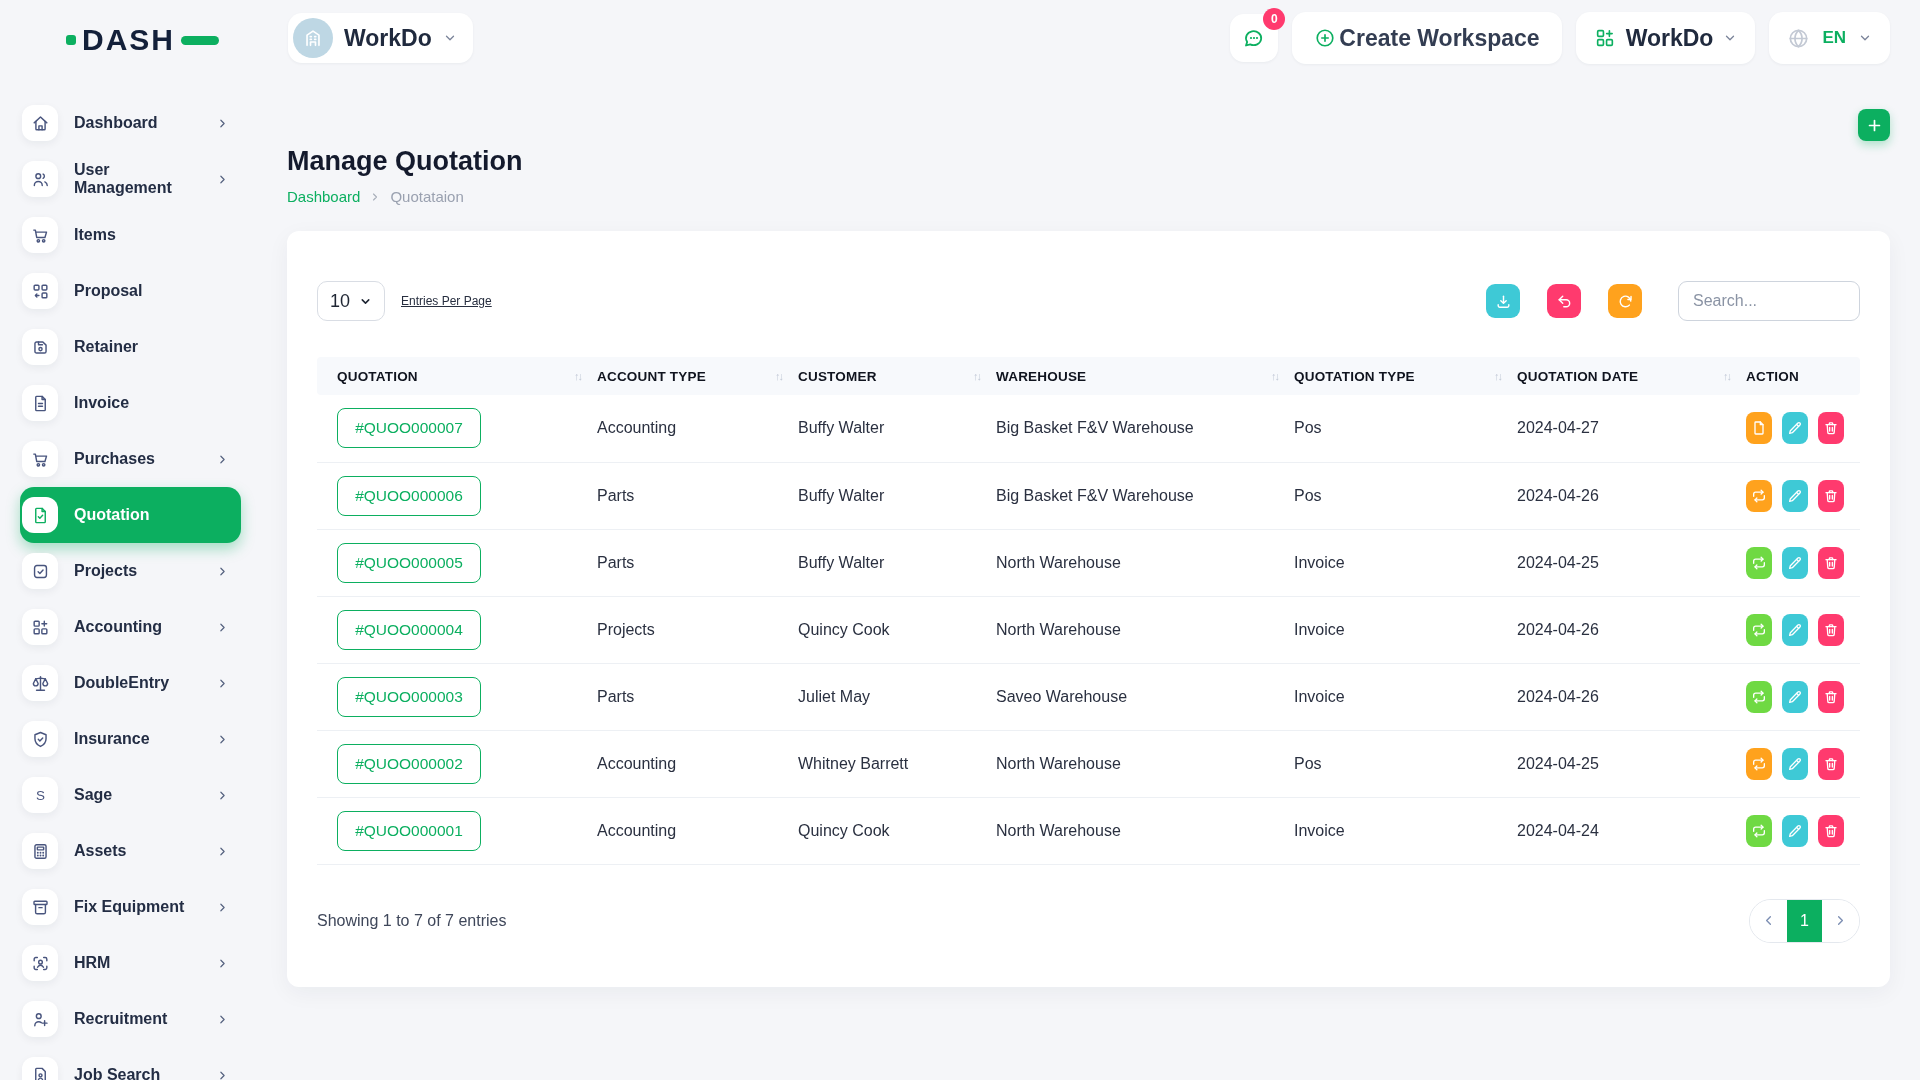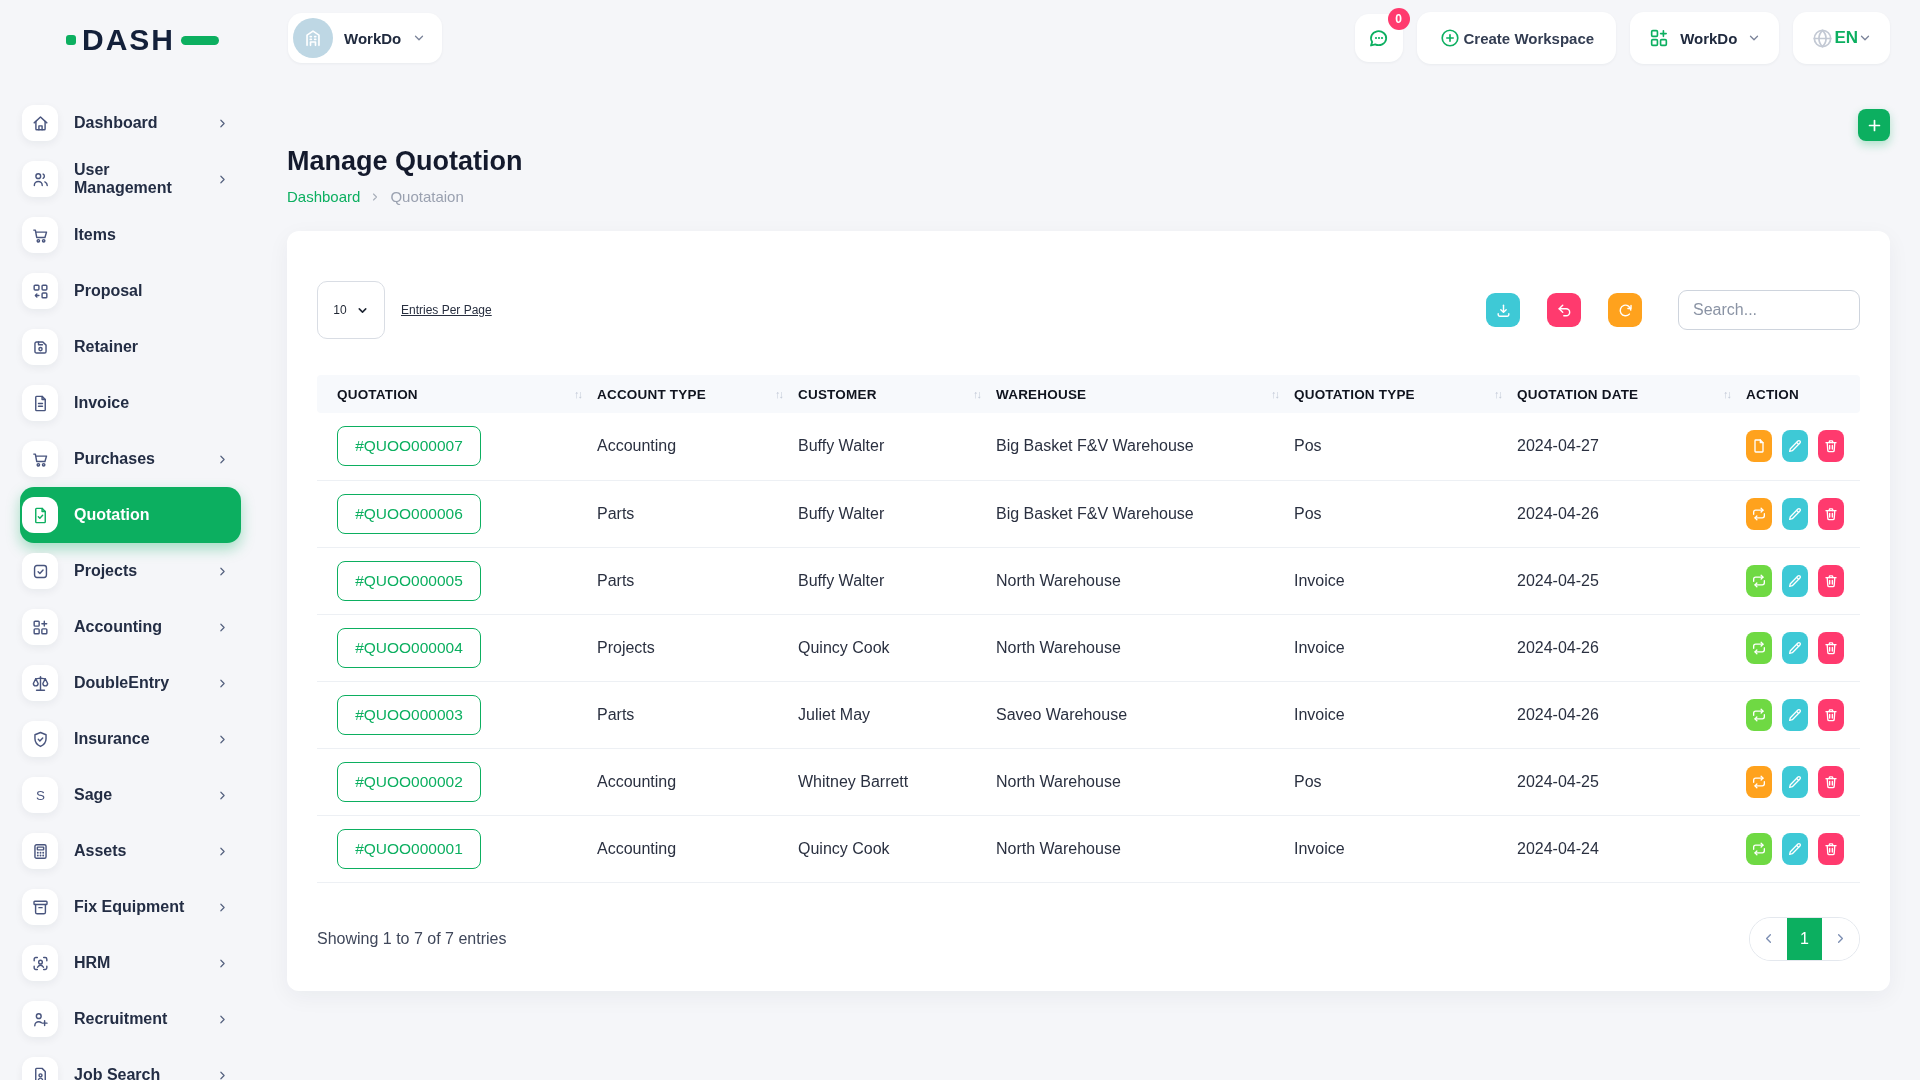--- a/index.html
+++ b/index.html
@@ -24,46 +24,46 @@
   .nav-chev { margin-left:auto; color:#55617f; }
   .nav-item.active { background:#0caf60; box-shadow:0 6px 14px rgba(12,175,96,.35); }
   .nav-item.active .nav-label { color:#fff; font-weight:700; }
   .nav-item.active .icon-box { color:#0caf60; box-shadow:none; }
 
   
   .topbar { position:absolute; left:255px; right:0; top:0; height:76px; display:flex; align-items:center; padding:0 30px 0 33px; }
   .pill { background:#fff; border-radius:14px; box-shadow:0 1px 3px rgba(20,30,55,.05); display:flex; align-items:center; cursor:pointer; }
   .ws-pill { height:50px; padding:5px 16px 5px 5px; gap:11px; }
   .ws-avatar { width:40px; height:40px; border-radius:50%; background:#bed7e4; display:flex; align-items:center; justify-content:center; color:#fff; }
-  .pill-label { font-size:15px; font-weight:600; color:#202a3e; }
+  .pill-label { font-size:23px; font-weight:600; color:#202a3e; }
   .chev { color:#7a8399; }
   .top-right { margin-left:auto; display:flex; align-items:center; gap:14px; }
   .msg-pill { width:48px; height:48px; border-radius:14px; justify-content:center; position:relative; color:#0caf60; }
   .badge { position:absolute; top:-6px; right:-7px; min-width:22px; height:22px; border-radius:50%; background:#ff3a6e; color:#fff; font-size:12px; font-weight:700; display:flex; align-items:center; justify-content:center; }
   .cw-pill { height:52px; padding:0 22px; gap:3px; color:#0caf60; }
   .cw-pill .pill-label { color:#333d52; }
   .wd-pill { height:52px; padding:0 18px; gap:10px; color:#0caf60; }
-  .lang-pill { height:52px; padding:0 18px; }
+  .lang-pill { height:52px; padding:0 18px; gap:12px; }
   .lang-globe { color:#c3c9d4; }
   .lang-label { font-size:17px; font-weight:700; color:#0caf60; }
 
   
   .main { position:absolute; left:255px; top:76px; right:0; padding:0 30px 0 32px; }
   .page-head { display:flex; align-items:flex-start; margin-top:22px; }
   .page-title { font-size:27px; font-weight:700; color:#141a2d;margin-top:48px; }
   .breadcrumb { display:flex; align-items:center; gap:9px; margin-top:11px; font-size:15px; }
   .bc-home { color:#0caf60; cursor:pointer; }
   .bc-sep { color:#a8aeba; }
   .bc-cur { color:#9aa1b0; }
   .add-btn { margin-left:auto; margin-top:11px; width:32px; height:32px; border-radius:8px; background:#0caf60; border:none; color:#fff; display:flex; align-items:center; justify-content:center; cursor:pointer; box-shadow:0 4px 10px rgba(12,175,96,.3); }
 
   
   .card { margin-top:26px; background:#fff; border-radius:12px; box-shadow:0 6px 22px rgba(25,32,56,.05); padding:30px; min-height:756px; }
   .controls { display:flex; align-items:center; margin-top:20px; }
-  .entries-select { width:68px; height:58px; border:1px solid #d9dde4; border-radius:10px; background:#fff; display:flex; align-items:center; justify-content:center; gap:9px; font-size:12px; color:#1f2633; cursor:pointer; }
+  .entries-select { width:68px; height:40px; border:1px solid #d9dde4; border-radius:10px; background:#fff; display:flex; align-items:center; justify-content:center; gap:9px; font-size:18px; color:#1f2633; cursor:pointer; }
   .entries-label { margin-left:16px; font-size:12px; color:#272e3f;text-decoration:underline; }
   .ctl-right { margin-left:auto; display:flex; align-items:center; gap:27px; }
   .tool-btn { width:34px; height:34px; border:none; border-radius:9px; color:#fff; display:flex; align-items:center; justify-content:center; cursor:pointer; }
   .search-input { width:182px; height:40px; margin-left:9px; border:1px solid #ced4dd; border-radius:9px; padding:0 14px; font-size:16px; color:#2a3040; font-family:inherit; outline:none; background:#fff; }
   .search-input::placeholder { color:#8a93a4; }
 
   
   table { width:100%; border-collapse:collapse; table-layout:fixed; margin-top:36px; }
   thead th { background:#f7f9fc; height:38px; text-align:left; font-size:13.5px; font-weight:700; color:#10141f; letter-spacing:.2px; padding:0 16px 0 0; white-space:nowrap; }
   thead th:first-child { padding-left:20px; border-radius:4px 0 0 4px; }

